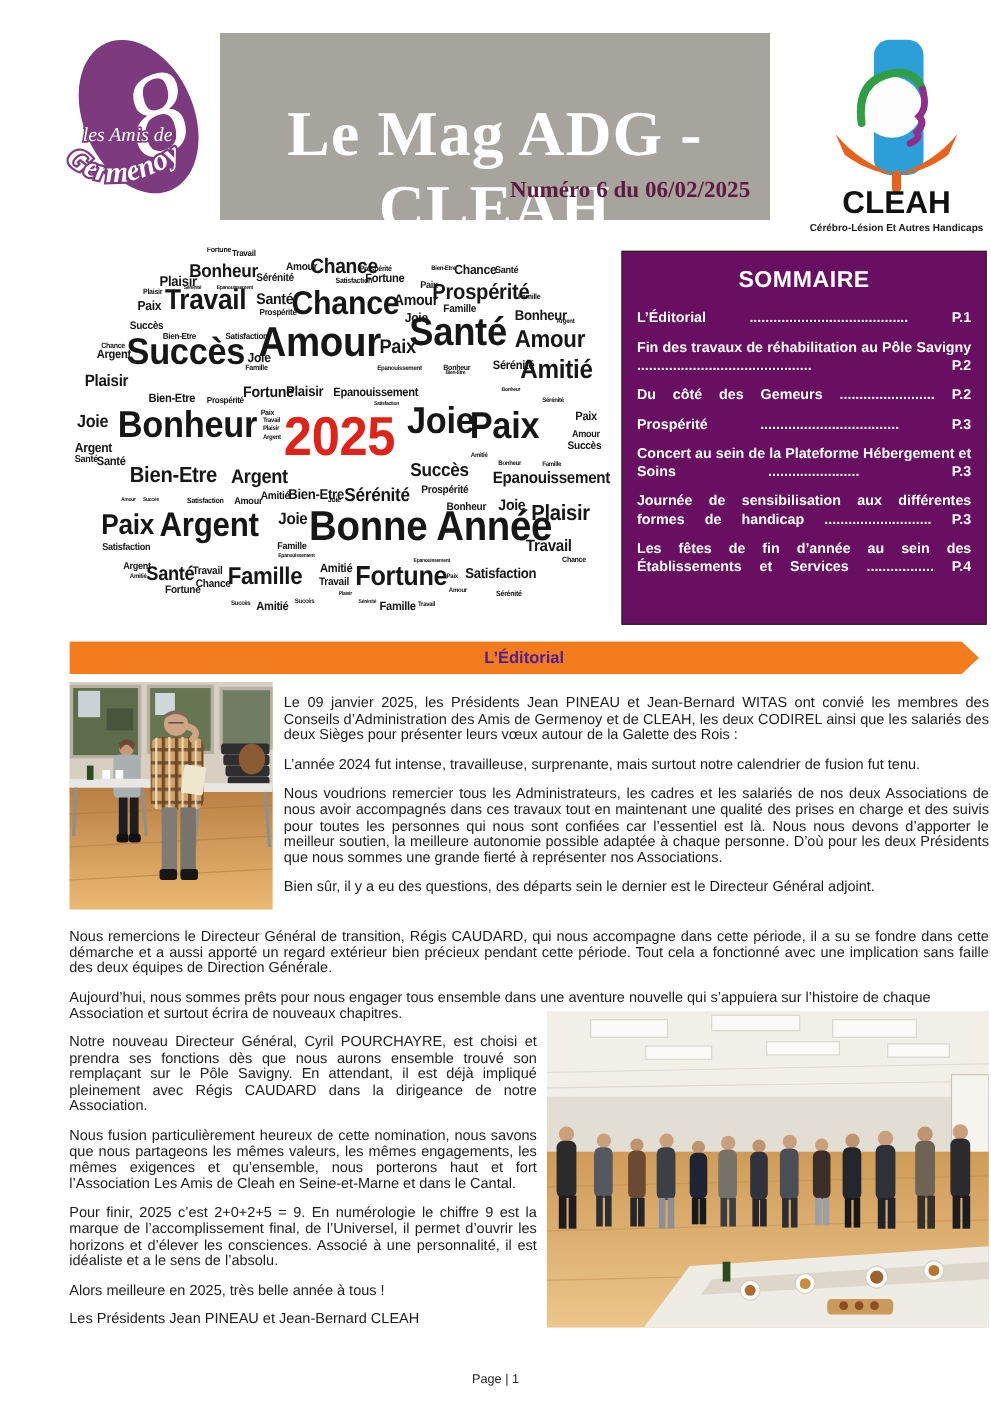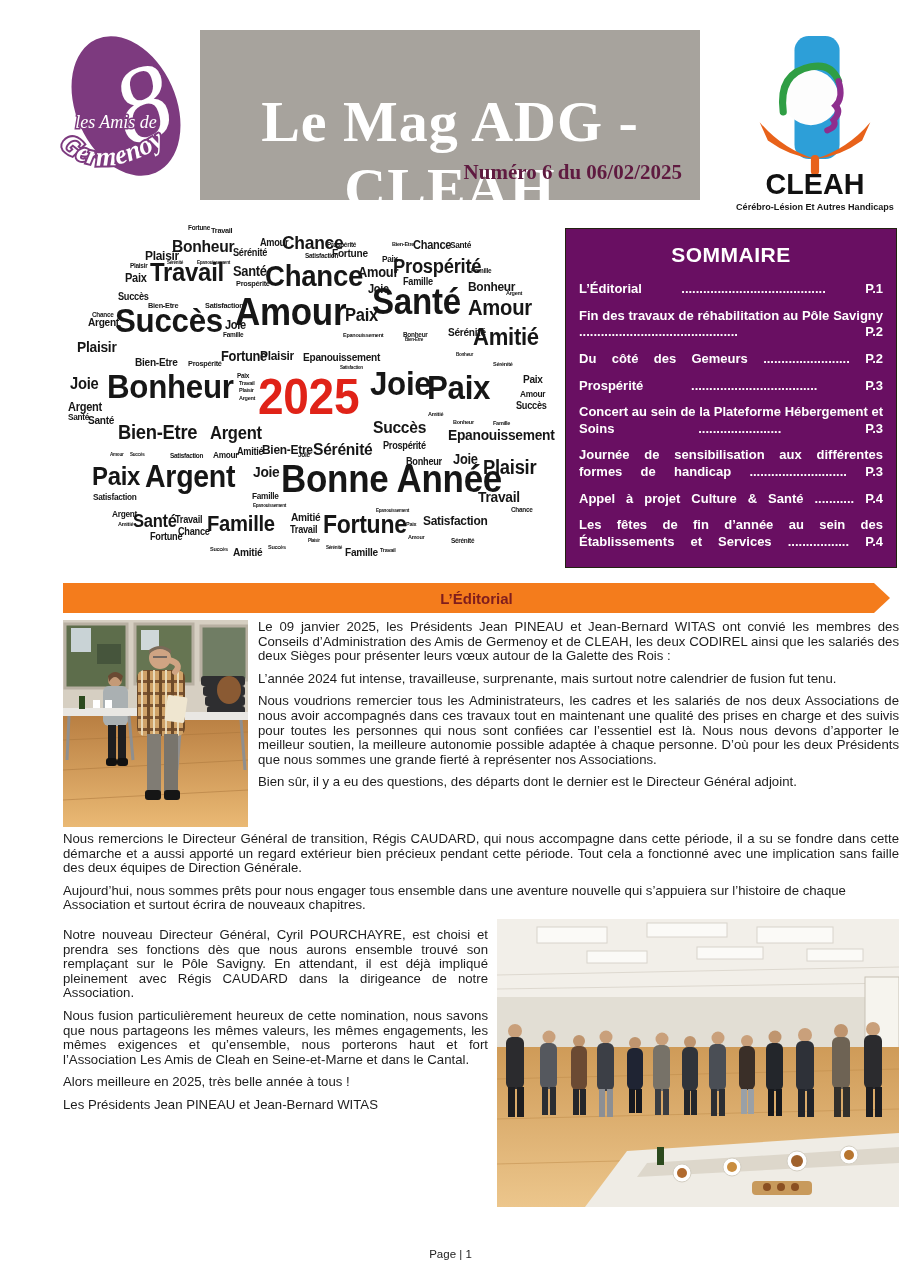--- a/index.html
+++ b/index.html
@@ -19,28 +19,28 @@
       letter-spacing:-.3px;transform:scaleX(.92);transform-origin:0 0;}
   
   .sommaire{position:absolute;left:565px;top:228px;width:332px;height:340px;box-sizing:border-box;
             background:var(--sommaire-purple,#690f62);border:1px solid #221;color:#fff;padding:12px 13px;}
   .sommaire h2{margin:2px 0 14px;text-align:center;font-size:21px;letter-spacing:.5px;}
   .toc-item{font-size:13px;font-weight:700;line-height:1.28;text-align:justify;text-align-last:justify;
             margin:0 0 10px;}
   
   .edit-banner{position:absolute;left:63px;top:583px;width:827px;height:30px;background:var(--accent-orange,#f47c1c);
                clip-path:polygon(0 0,calc(100% - 16px) 0,100% 50%,calc(100% - 16px) 100%,0 100%);
-               display:flex;align-items:center;justify-content:center;color:#7f1d1d;font-weight:700;font-size:15px;}
+               display:flex;align-items:center;justify-content:center;color:#4c1d95;font-weight:700;font-size:15px;}
   .photo1{position:absolute;left:63px;top:620px;width:185px;height:207px;}
   .photo2{position:absolute;left:497px;top:919px;width:402px;height:288px;}
   .photo1 svg,.photo2 svg{display:block;width:100%;height:100%;}
   .intro-col{position:absolute;left:258px;top:620px;width:641px;}
   .full-col{position:absolute;left:63px;top:832px;width:836px;}
   .left-col{position:absolute;left:63px;top:928px;width:425px;}
-  .para{margin:0 0 8px;font-size:13.2px;line-height:14.6px;text-align:justify;}
+  .para{margin:12px 0 8px;font-size:13.2px;line-height:14.6px;text-align:justify;}
   .para:last-child{text-align:left;}
   
   .footer{position:absolute;left:0;right:0;top:1248px;text-align:center;font-size:11.5px;color:#222;}
 </style>
 </head>
 <body>
 
 <div class="page">
 
   <div class="germenoy">
@@ -199,21 +199,20 @@
 
   <aside class="sommaire">
     <h2>SOMMAIRE</h2>
     <div>
         <div class="toc-item">L’Éditorial ........................................ P.1</div>
         <div class="toc-item">Fin des travaux de réhabilitation au Pôle Savigny ............................................ P.2</div>
         <div class="toc-item">Du côté des Gemeurs ........................ P.2</div>
         <div class="toc-item">Prospérité ................................... P.3</div>
         <div class="toc-item">Concert au sein de la Plateforme Hébergement et Soins ....................... P.3</div>
         <div class="toc-item">Journée de sensibilisation aux différentes formes de handicap ........................... P.3</div>
-        <div class="toc-item">Appel à projet Culture &amp; Santé ........... P.4</div>
         <div class="toc-item">Les fêtes de fin d’année au sein des Établissements et Services ................. P.4</div>
       </div>
   </aside>
 
   <div class="edit-banner">
     <span>L’Éditorial</span>
   </div>
 
   <figure class="photo1" style="margin:0">
     <svg viewBox="0 0 185 207">
@@ -275,31 +274,32 @@
         <rect x="101" y="114" width="14" height="58" fill="#78746c"></rect>
       <rect x="82" y="170" width="16" height="10" rx="3" fill="#161616"></rect>
         <rect x="101" y="170" width="16" height="10" rx="3" fill="#161616"></rect>
     </svg>
   </figure>
 
   <div class="intro-col">
       <p class="para">Le 09 janvier 2025, les Présidents Jean PINEAU et Jean-Bernard WITAS ont convié les membres des Conseils d’Administration des Amis de Germenoy et de CLEAH, les deux CODIREL ainsi que les salariés des deux Sièges pour présenter leurs vœux autour de la Galette des Rois :</p>
       <p class="para">L’année 2024 fut intense, travailleuse, surprenante, mais surtout notre calendrier de fusion fut tenu.</p>
       <p class="para">Nous voudrions remercier tous les Administrateurs, les cadres et les salariés de nos deux Associations de nous avoir accompagnés dans ces travaux tout en maintenant une qualité des prises en charge et des suivis pour toutes les personnes qui nous sont confiées car l’essentiel est là. Nous nous devons d’apporter le meilleur soutien, la meilleure autonomie possible adaptée à chaque personne. D’où pour les deux Présidents que nous sommes une grande fierté à représenter nos Associations.</p>
-      <p class="para">Bien sûr, il y a eu des questions, des départs dont le dernier est le Directeur Général adjoint.</p>
+      <p class="para">Bien sûr, il y a eu des questions, des départs sein le dernier est le Directeur Général adjoint.</p>
     </div>
   <div class="full-col">
       <p class="para">Nous remercions le Directeur Général de transition, Régis CAUDARD, qui nous accompagne dans cette période, il a su se fondre dans cette démarche et a aussi apporté un regard extérieur bien précieux pendant cette période. Tout cela a fonctionné avec une implication sans faille des deux équipes de Direction Générale.</p>
       <p class="para">Aujourd’hui, nous sommes prêts pour nous engager tous ensemble dans une aventure nouvelle qui s’appuiera sur l’histoire de chaque Association et surtout écrira de nouveaux chapitres.</p>
     </div>
   <div class="left-col">
       <p class="para">Notre nouveau Directeur Général, Cyril POURCHAYRE, est choisi et prendra ses fonctions dès que nous aurons ensemble trouvé son remplaçant sur le Pôle Savigny. En attendant, il est déjà impliqué pleinement avec Régis CAUDARD dans la dirigeance de notre Association.</p>
       <p class="para">Nous fusion particulièrement heureux de cette nomination, nous savons que nous partageons les mêmes valeurs, les mêmes engagements, les mêmes exigences et qu’ensemble, nous porterons haut et fort l’Association Les Amis de Cleah en Seine-et-Marne et dans le Cantal.</p>
+      <p class="para">Pour finir, 2025 c’est 2+0+2+5 = 9. En numérologie le chiffre 9 est la marque de l’accomplissement final, de l’Universel, il permet d’ouvrir les horizons et d’élever les consciences. Associé à une personnalité, il est idéaliste et a le sens de l’absolu.</p>
       <p class="para">Alors meilleure en 2025, très belle année à tous !</p>
-      <p class="para">Les Présidents Jean PINEAU et Jean-Bernard WITAS</p>
+      <p class="para">Les Présidents Jean PINEAU et Jean-Bernard CLEAH</p>
     </div>
 
   <figure class="photo2" style="margin:0">
     <svg viewBox="0 0 402 288">
       <defs>
         <linearGradient id="wood2" x1="0" y1="0" x2="0" y2="1">
           <stop offset="0" stop-color="#cf9b58"></stop>
             <stop offset="1" stop-color="#ecc68c"></stop>
         </linearGradient>
       </defs>

